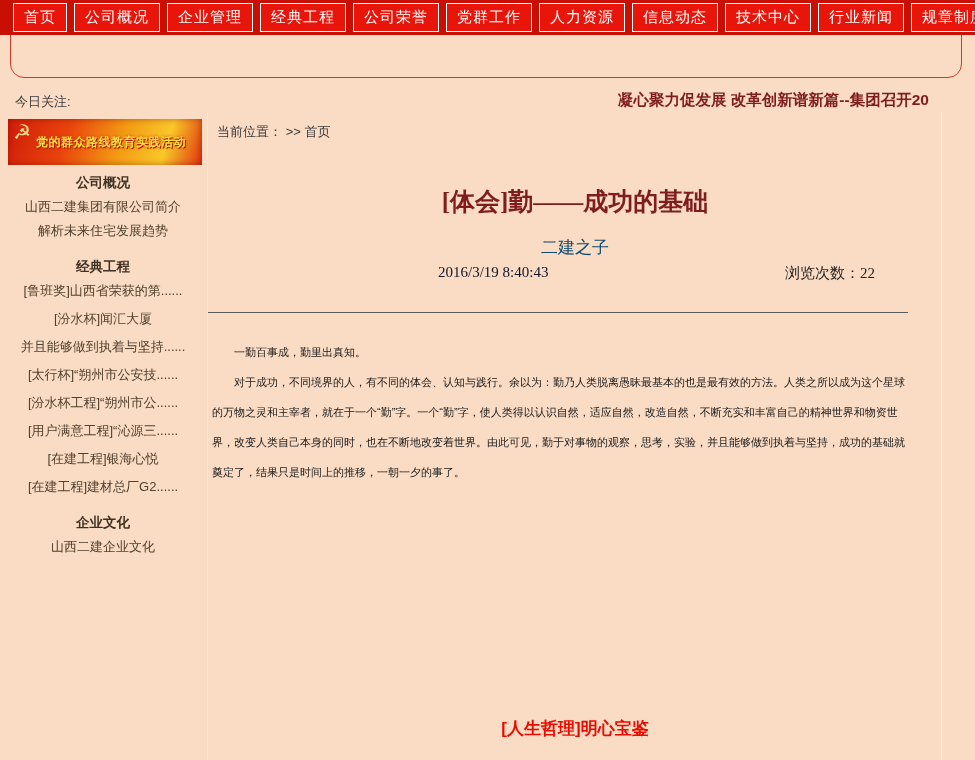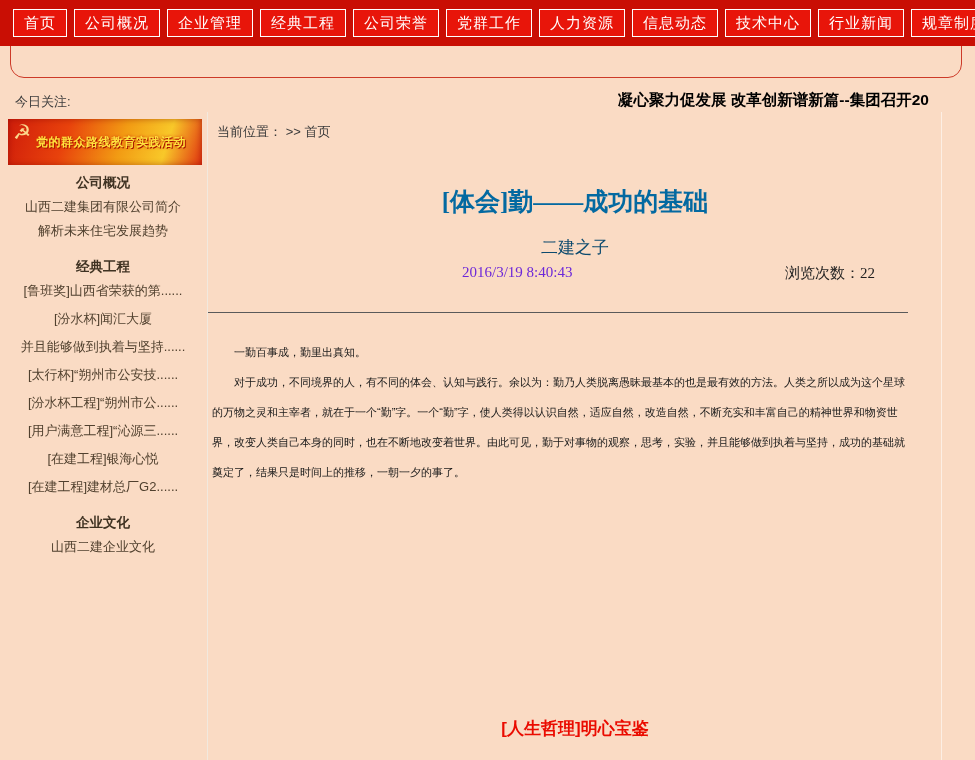--- a/index.html
+++ b/index.html
@@ -7,36 +7,36 @@
     width:975px;height:760px;position:relative;overflow:hidden;
     background:#fadbc4;
     font-family:"Liberation Sans","DejaVu Sans",sans-serif;
   }
   
   .top-frame{
     position:absolute;left:10px;top:-12px;width:950px;height:88px;
     border:1px solid #cd3a28;border-radius:14px;z-index:1;
   }
   .navbar{
-    position:absolute;left:0;top:0;width:975px;height:46px;
+    position:absolute;left:0;top:0;width:975px;height:35px;
     background:#c90e04;display:flex;align-items:center;
     padding-left:13px;box-sizing:border-box;gap:7px;z-index:3;
   }
   .nav-btn{
     background:#e8150a;border:1px solid #ffffff;color:#ffffff;
     font-size:15px;letter-spacing:1px;padding:4px 10px;white-space:nowrap;
     cursor:pointer;line-height:1.25;
   }
   .attention-label{
     position:absolute;left:15px;top:93px;font-size:13px;color:#3c3c3c;z-index:2;
   }
   .marquee{
     position:absolute;left:618px;top:90px;width:345px;height:21px;
     overflow:hidden;white-space:nowrap;
-    color:#000000;font-weight:bold;font-size:15.5px;z-index:2;cursor:pointer;
+    color:#7f1d1d;font-weight:bold;font-size:15.5px;z-index:2;cursor:pointer;
   }
   
   .banner{
     position:absolute;left:8px;top:119px;width:194px;height:46px;
     background:linear-gradient(108deg,#cf1d0a 0%,#e8420c 30%,#f29b13 58%,#f8c829 80%,#e03110 100%);
     display:flex;align-items:center;justify-content:center;cursor:pointer;
     box-shadow:inset 0 0 6px rgba(120,0,0,.45);
   }
   .banner .emblem{
     position:absolute;left:5px;top:1px;font-size:20px;color:#ffec9c;opacity:.9;
@@ -57,31 +57,31 @@
   .v-divider.left{left:207px;}
   .v-divider.right{left:941px;background:rgba(255,255,255,.55);}
   
   .breadcrumb{
     position:absolute;left:217px;top:123px;font-size:13px;color:#3a3a3a;z-index:2;
   }
   .breadcrumb .bc-link{cursor:pointer;}
   .art-title{
     position:absolute;left:208px;top:168px;width:734px;text-align:center;
     font-family:"Liberation Serif","DejaVu Serif",serif;font-weight:bold;
-    font-size:25px;color:#0369a1;z-index:2;
+    font-size:25px;color:#7f1d1d;z-index:2;
   }
   .art-author{
     position:absolute;left:208px;top:236px;width:734px;text-align:center;
     font-family:"Liberation Serif","DejaVu Serif",serif;
     font-size:17px;color:#0c4a6e;z-index:2;
   }
   .art-date{
-    position:absolute;left:462px;top:264px;
+    position:absolute;left:438px;top:264px;
     font-family:"Liberation Serif","DejaVu Serif",serif;
-    font-size:15px;color:#6d28d9;z-index:2;
+    font-size:15px;color:#0f172a;z-index:2;
   }
   .art-views{
     position:absolute;left:785px;top:264px;
     font-family:"Liberation Serif","DejaVu Serif",serif;
     font-size:15px;color:#1f1f1f;z-index:2;
   }
   .art-sep{
     position:absolute;left:208px;top:312px;width:700px;height:1px;
     background:#5a5a5a;z-index:2;
   }

